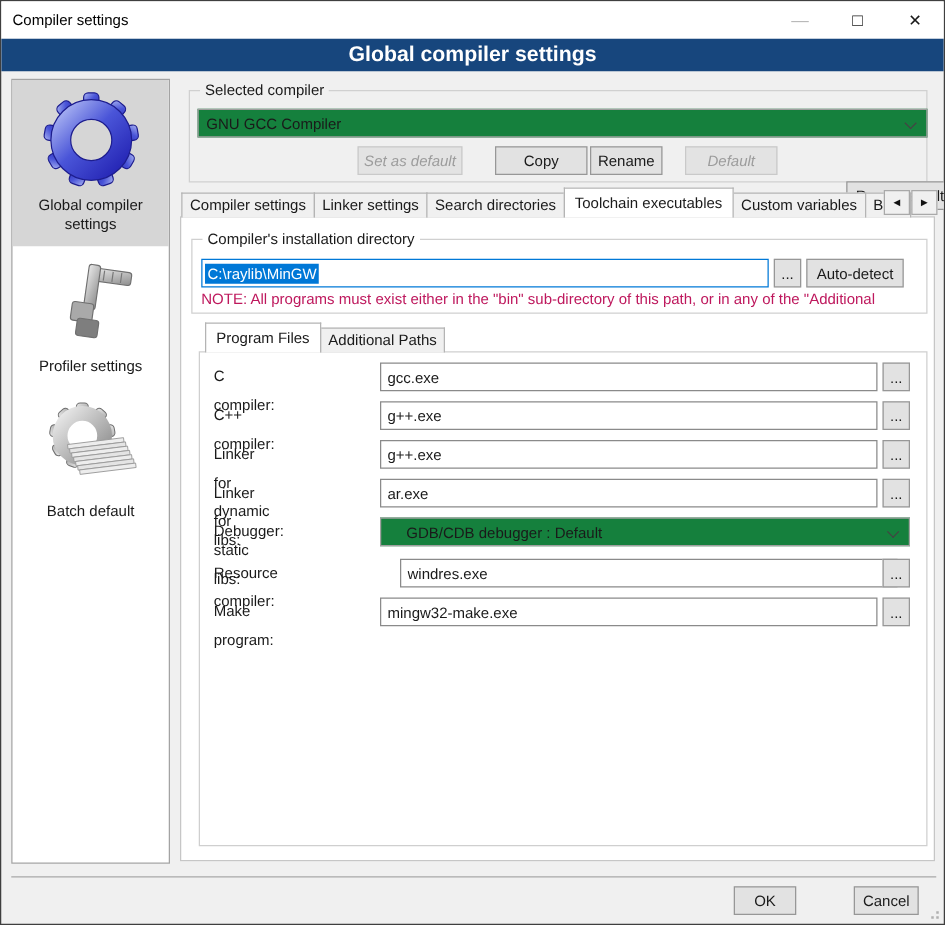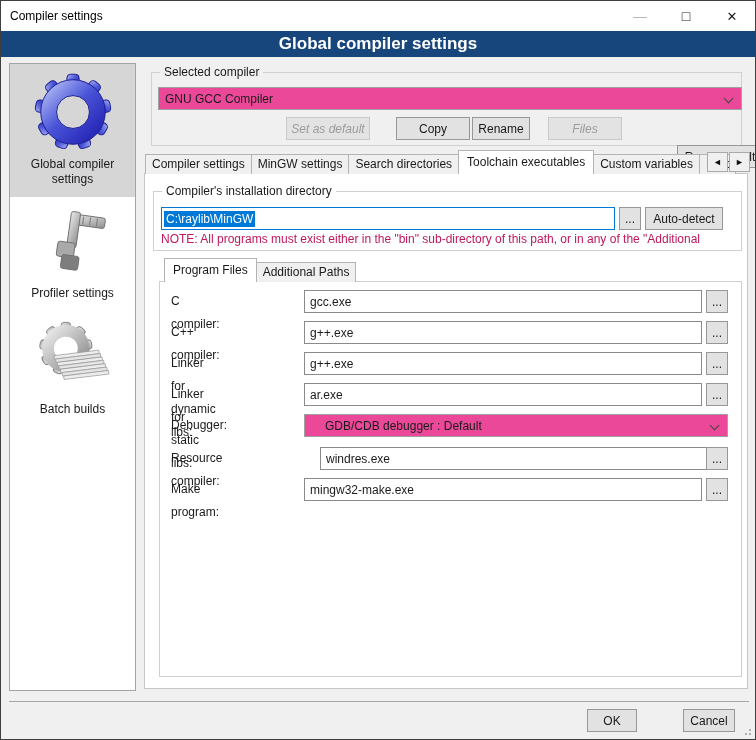--- a/index.html
+++ b/index.html
@@ -26,21 +26,21 @@
   .side-item.selected{background:#d6d6d6;}
   .side-item .lbl{display:block;margin-top:3px;line-height:15px;}
   
   .group{position:absolute;border:1px solid #d0d0d0;}
   .group .legend{position:absolute;top:-8px;left:8px;background:#f0f0f0;padding:0 4px;line-height:15px;}
   .group.onwhite .legend{background:#fff;}
   
   .btn{position:absolute;height:23px;background:#e2e2e2;border:1px solid #979797;
     display:flex;align-items:center;justify-content:center;font-size:12px;}
   .btn.disabled{color:#9c9c9c;border-color:#c9c9c9;background:#e3e3e3;font-style:italic;}
-  .combo{position:absolute;height:23px;background:#ec4899;border:1px solid #a0a0a0;
+  .combo{position:absolute;height:23px;background:#15803d;border:1px solid #a0a0a0;
     display:flex;align-items:center;padding:0 22px 0 6px;}
   .combo .chev{position:absolute;right:9px;top:7px;width:7px;height:7px;
     border-right:1.6px solid #444;border-bottom:1.6px solid #444;transform:rotate(45deg);}
   .tbox{position:absolute;height:23px;background:#fff;border:1px solid #8a8a8a;
     font-family:"Liberation Sans",sans-serif;font-size:12px;padding:0 5px;color:#1a1a1a;}
   .tbox-focus{position:absolute;height:23px;background:#fff;border:1px solid #0078d7;
     display:flex;align-items:center;padding:0 2px;}
   .tbox-focus .sel{background:#0078d7;color:#fff;padding:1px 2px;}
   .note{position:absolute;color:#be185d;white-space:nowrap;overflow:hidden;}
   
@@ -144,40 +144,40 @@
         <g transform="translate(16 30) rotate(-7)">
           <rect x="0" y="0" width="38" height="3" fill="#ededed" stroke="#9a9a9a" stroke-width="0.6"></rect>
           <rect x="1" y="3" width="38" height="3" fill="#e4e4e4" stroke="#9a9a9a" stroke-width="0.6"></rect>
           <rect x="2" y="6" width="38" height="3" fill="#ededed" stroke="#9a9a9a" stroke-width="0.6"></rect>
           <rect x="3" y="9" width="38" height="3" fill="#e4e4e4" stroke="#9a9a9a" stroke-width="0.6"></rect>
           <rect x="4" y="12" width="38" height="3" fill="#ededed" stroke="#9a9a9a" stroke-width="0.6"></rect>
           <rect x="5" y="15" width="38" height="3" fill="#e4e4e4" stroke="#9a9a9a" stroke-width="0.6"></rect>
           <rect x="6" y="18" width="38" height="3" fill="#ededed" stroke="#9a9a9a" stroke-width="0.6"></rect>
         </g>
       </svg>
-      <span class="lbl">Batch builds</span>
+      <span class="lbl">Batch default</span>
     </div>
   </div>
 
   <div class="group" style="left:150px;top:71px;width:591px;height:74px;">
     <span class="legend">Selected compiler</span>
   </div>
   <div class="combo" style="left:157px;top:86px;width:584px;">
     <span>GNU GCC Compiler</span>
     <span class="chev"></span>
   </div>
   <div class="btn disabled" style="left:285px;top:116px;width:84px;">Set as default</div>
   <div class="btn" style="left:395px;top:116px;width:74px;">Copy</div>
   <div class="btn" style="left:471px;top:116px;width:58px;">Rename</div>
-  <div class="btn disabled" style="left:547px;top:116px;width:74px;">Files</div>
+  <div class="btn disabled" style="left:547px;top:116px;width:74px;">Default</div>
   <div class="btn" style="left:676px;top:116px;width:92px;margin-top:28px;">Reset defaults</div>
 
   <div class="tabs" style="left:144px;top:149px;height:24px;">
     <div class="tab">Compiler settings</div>
-    <div class="tab">MinGW settings</div>
+    <div class="tab">Linker settings</div>
     <div class="tab">Search directories</div>
     <div class="tab active">Toolchain executables</div>
     <div class="tab">Custom variables</div>
     <div class="tab clipped">Build</div>
   </div>
   <div class="arrowbtn" style="left:706px;top:151px;">
       <span>◄</span>
     </div>
   <div class="arrowbtn" style="left:728px;top:151px;">
       <span>►</span>

